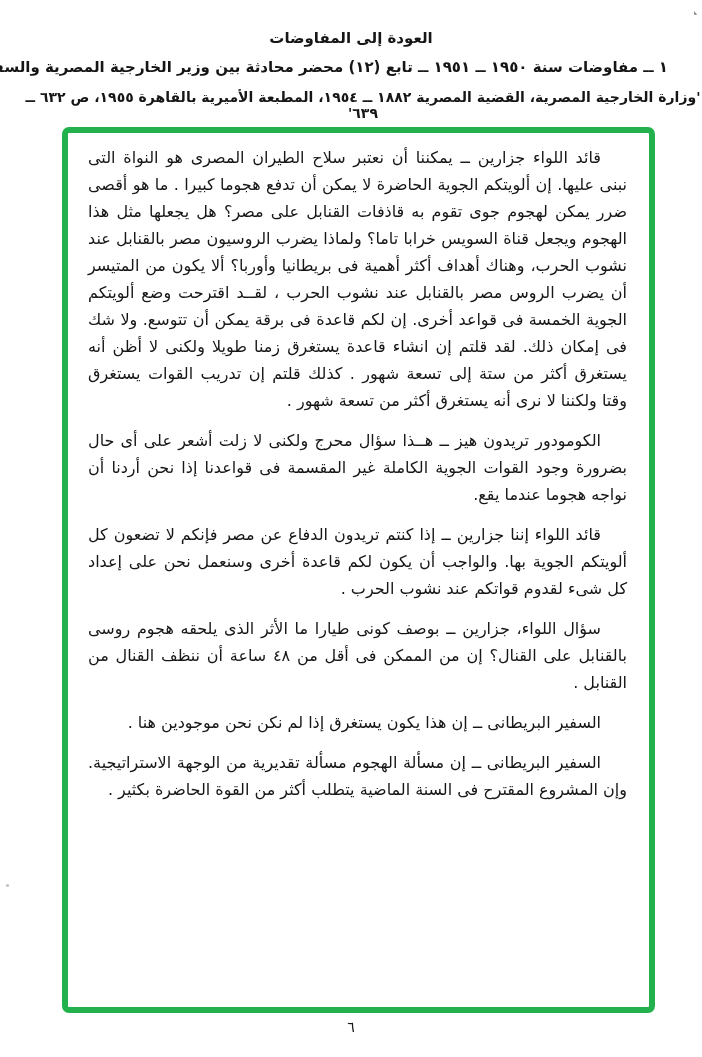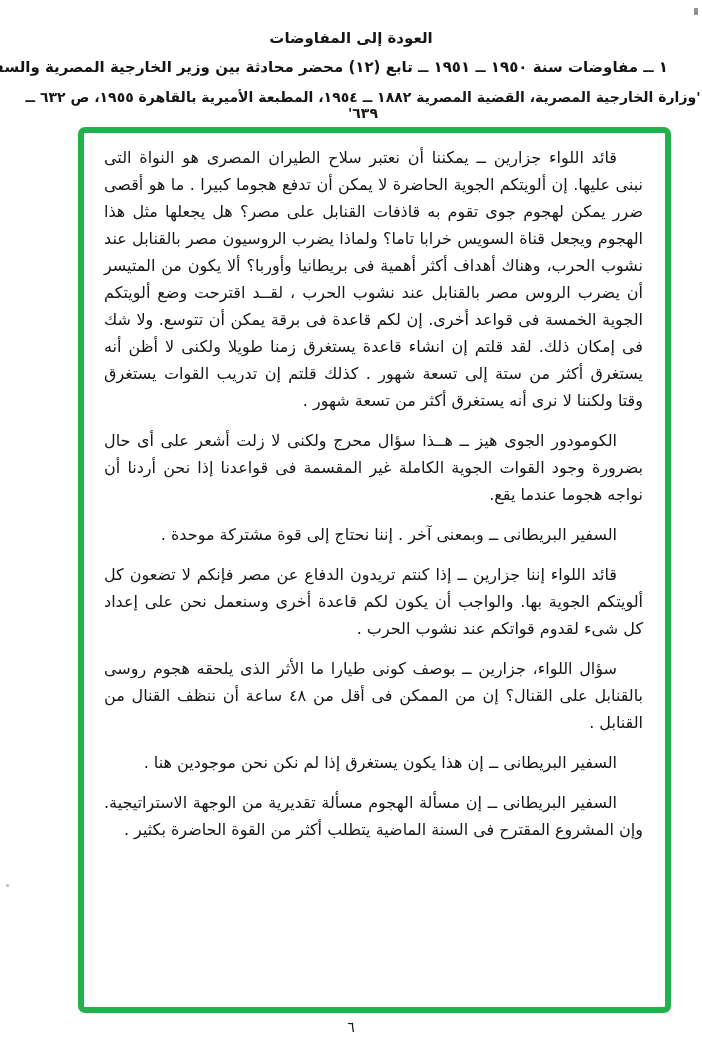--- a/index.html
+++ b/index.html
@@ -4,20 +4,21 @@
 <style>
   html, body { margin: 0; padding: 0; background: #ffffff; }
   .page {
     position: relative;
     width: 702px;
     height: 1057px;
     background: #ffffff;
     font-family: "DejaVu Sans", sans-serif;
     color: #161616;
     overflow: hidden;
+    border-radius: 32px;
   }
   .hdr-title {
     position: absolute;
     top: 29px; left: 0;
     width: 100%;
     text-align: center;
     direction: rtl;
     font-weight: bold;
     font-size: 15px;
   }
@@ -41,21 +42,20 @@
   }
   .hl-box {
     position: absolute;
     left: 62px; top: 127px;
     width: 593px; height: 886px;
     box-sizing: border-box;
     border: 6px solid #22b14c;
     border-radius: 7px;
     overflow: hidden;
     background: #ffffff;
-    margin-left: 16px;
   }
   .dialogue {
     direction: rtl;
     text-align: justify;
     padding: 11px 22px 0 20px;
     font-size: 16px;
     line-height: 27px;
   }
   .para {
     margin: 0 0 13px 0;
@@ -78,22 +78,21 @@
 
   <div class="hdr-title">العودة إلى المفاوضات</div>
 
   <div class="hdr-subtitle">١ ــ مفاوضات سنة ١٩٥٠ ــ ١٩٥١ ــ تابع (١٢) محضر محادثة بين وزير الخارجية المصرية والسفير البريطاني</div>
 
   <div class="hdr-citation">'وزارة الخارجية المصرية، القضية المصرية ١٨٨٢ ــ ١٩٥٤، المطبعة الأميرية بالقاهرة ١٩٥٥، ص ٦٣٢ ــ ٦٣٩'</div>
 
   <div class="hl-box" style="border-color: rgb(34, 177, 76);">
     <div class="dialogue">
         <p class="para"><span class="speaker">قائد اللواء جزارين </span><span class="sep">ــ </span><span class="speech">يمكننا أن نعتبر سلاح الطيران المصرى هو النواة التى نبنى عليها. إن ألويتكم الجوية الحاضرة لا يمكن أن تدفع هجوما كبيرا . ما هو أقصى ضرر يمكن لهجوم جوى تقوم به قاذفات القنابل على مصر؟ هل يجعلها مثل هذا الهجوم ويجعل قناة السويس خرابا تاما؟ ولماذا يضرب الروسيون مصر بالقنابل عند نشوب الحرب، وهناك أهداف أكثر أهمية فى بريطانيا وأوربا؟ ألا يكون من المتيسر أن يضرب الروس مصر بالقنابل عند نشوب الحرب ، لقــد اقترحت وضع ألويتكم الجوية الخمسة فى قواعد أخرى. إن لكم قاعدة فى برقة يمكن أن تتوسع. ولا شك فى إمكان ذلك. لقد قلتم إن انشاء قاعدة يستغرق زمنا طويلا ولكنى لا أظن أنه يستغرق أكثر من ستة إلى تسعة شهور . كذلك قلتم إن تدريب القوات يستغرق وقتا ولكننا لا نرى أنه يستغرق أكثر من تسعة شهور .</span></p>
-        <p class="para"><span class="speaker">الكومودور الجوى هيز </span><span class="sep">ــ </span><span class="speech">هــذا سؤال محرج ولكنى لا زلت أشعر على أى حال بضرورة وجود القوات الجوية الكاملة غير المقسمة فى قواعدنا إذا نحن أردنا أن نواجه هجوما عندما يقع.</span></p>
-        <p class="para"><span class="speaker">السفير البريطانى </span><span class="sep">ــ </span><span class="speech">وبمعنى آخر . إننا نحتاج إلى قوة مشتركة موحدة .</span></p>
+        <p class="para"><span class="speaker">الكومودور تريدون هيز </span><span class="sep">ــ </span><span class="speech">هــذا سؤال محرج ولكنى لا زلت أشعر على أى حال بضرورة وجود القوات الجوية الكاملة غير المقسمة فى قواعدنا إذا نحن أردنا أن نواجه هجوما عندما يقع.</span></p>
         <p class="para"><span class="speaker">قائد اللواء إننا جزارين </span><span class="sep">ــ </span><span class="speech">إذا كنتم تريدون الدفاع عن مصر فإنكم لا تضعون كل ألويتكم الجوية بها. والواجب أن يكون لكم قاعدة أخرى وسنعمل نحن على إعداد كل شىء لقدوم قواتكم عند نشوب الحرب .</span></p>
         <p class="para"><span class="speaker">سؤال اللواء، جزارين </span><span class="sep">ــ </span><span class="speech">بوصف كونى طيارا ما الأثر الذى يلحقه هجوم روسى بالقنابل على القنال؟ إن من الممكن فى أقل من ٤٨ ساعة أن ننظف القنال من القنابل .</span></p>
         <p class="para"><span class="speaker">السفير البريطانى </span><span class="sep">ــ </span><span class="speech">إن هذا يكون يستغرق إذا لم نكن نحن موجودين هنا .</span></p>
         <p class="para"><span class="speaker">السفير البريطانى </span><span class="sep">ــ </span><span class="speech">إن مسألة الهجوم مسألة تقديرية من الوجهة الاستراتيجية. وإن المشروع المقترح فى السنة الماضية يتطلب أكثر من القوة الحاضرة بكثير .</span></p>
       </div>
   </div>
 
   <div class="page-number">٦</div>
 
   <div class="artifact" style="left:694px; top:8px; width:4px; height:7px;"></div>

